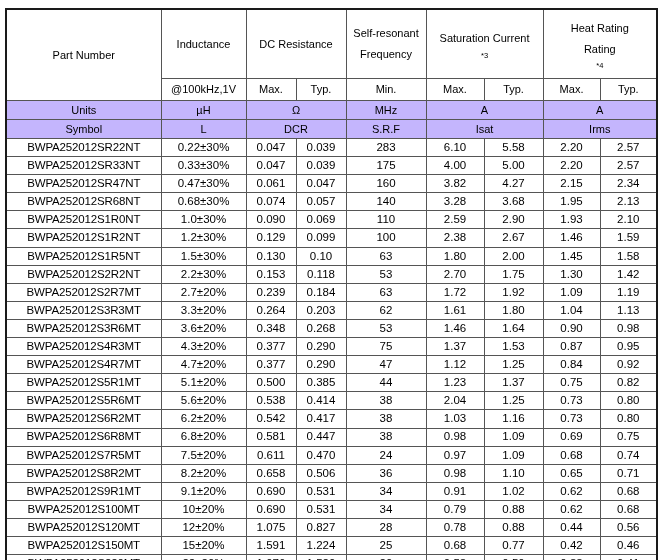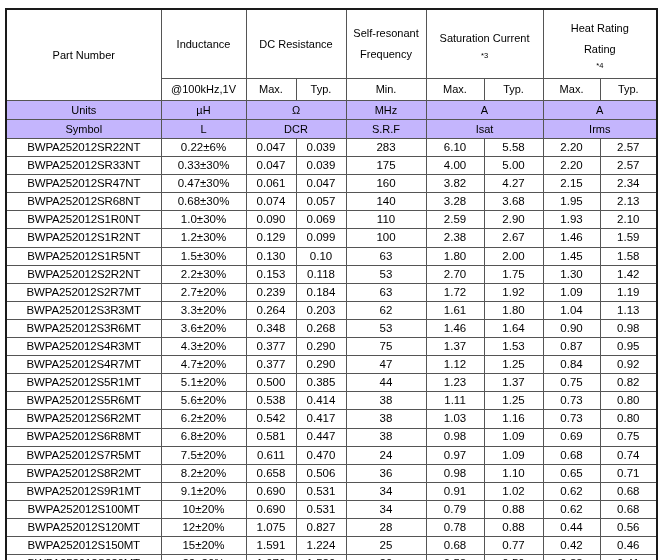--- a/index.html
+++ b/index.html
@@ -154,21 +154,21 @@
         <td>L</td>
         <td colspan="2">DCR</td>
         <td>S.R.F</td>
         <td colspan="2">Isat</td>
         <td colspan="2">Irms</td>
       </tr>
     </thead>
     <tbody id="data-body">
         <tr class="data-row">
           <td class="partnum">BWPA252012SR22NT</td>
-          <td>0.22±6%</td>
+          <td>0.22±30%</td>
           <td>0.047</td>
           <td>0.039</td>
           <td>283</td>
           <td>6.10</td>
           <td>5.58</td>
           <td>2.20</td>
           <td>2.57</td>
         </tr>
         <tr class="data-row">
           <td class="partnum">BWPA252012SR33NT</td>
@@ -312,21 +312,21 @@
           <td>1.37</td>
           <td>0.75</td>
           <td>0.82</td>
         </tr>
         <tr class="data-row">
           <td class="partnum">BWPA252012S5R6MT</td>
           <td>5.6±20%</td>
           <td>0.538</td>
           <td>0.414</td>
           <td>38</td>
-          <td>1.11</td>
+          <td>2.04</td>
           <td>1.25</td>
           <td>0.73</td>
           <td>0.80</td>
         </tr>
         <tr class="data-row">
           <td class="partnum">BWPA252012S6R2MT</td>
           <td>6.2±20%</td>
           <td>0.542</td>
           <td>0.417</td>
           <td>38</td>

